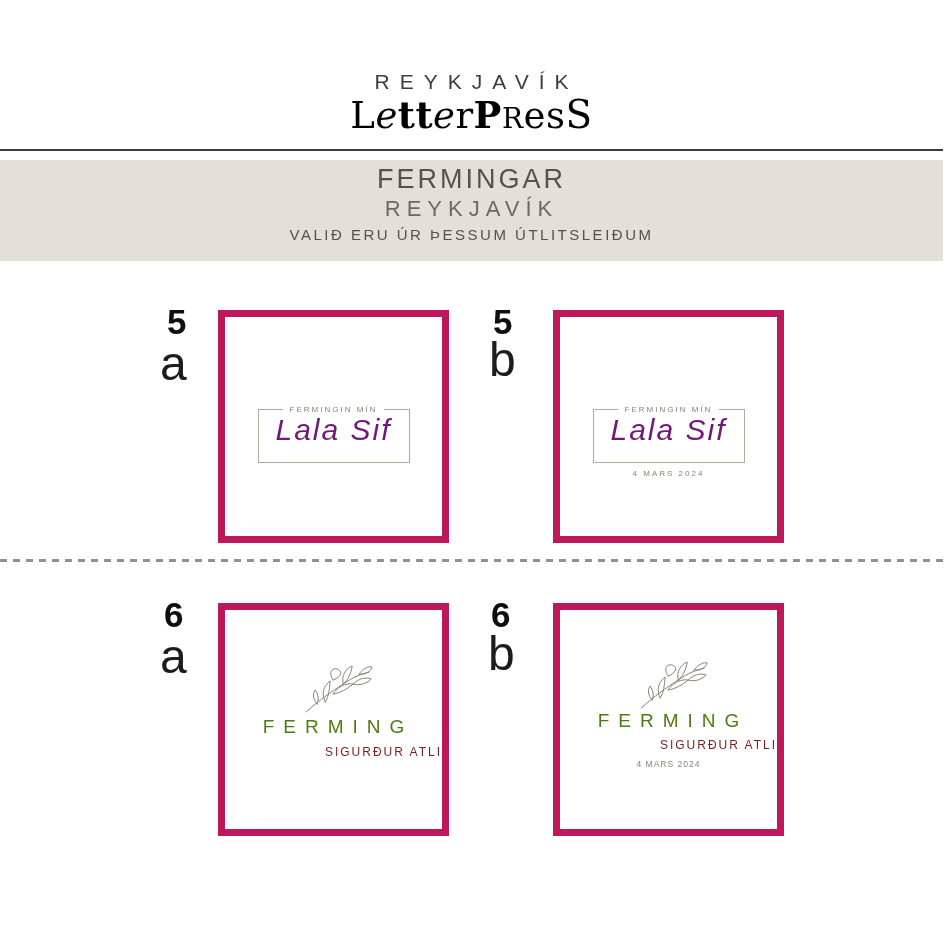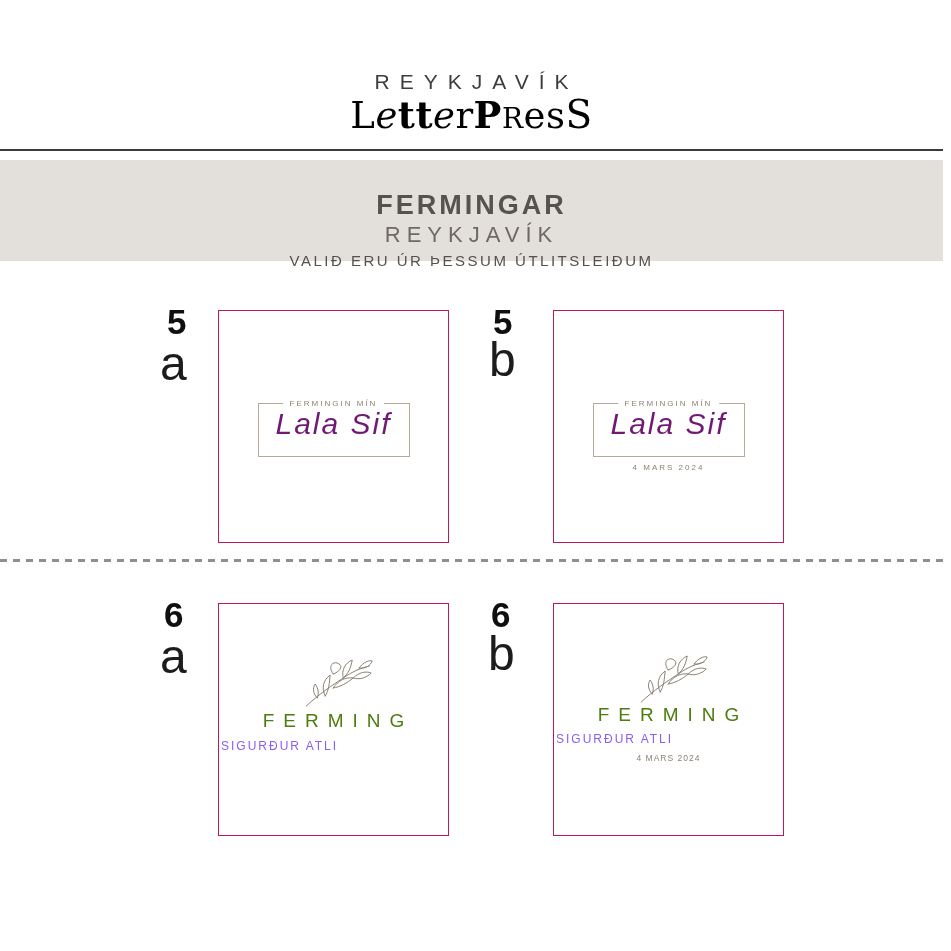--- a/index.html
+++ b/index.html
@@ -23,32 +23,32 @@
   .logo-line2 .bd { font-weight:700; }
   .logo-line2 .sc { font-size:28px; }
   .logo-line2 .big { font-size:39px; }
 
   
   .rule { position:absolute; top:149px; left:0; width:100%; height:2px; background:#3b3b3b; }
   .band {
     position:absolute; top:160px; left:0; width:100%; height:101px;
     background:#e3dfda; text-align:center;
   }
-  .band-title { margin-top:30px; font-size:27px; font-weight:700; letter-spacing:3px; color:#56524c; }
+  .band-title { margin-top:4px; font-size:27px; font-weight:400; letter-spacing:3px; color:#56524c; }
   .band-sub   { font-size:22px; font-weight:400; letter-spacing:6px; color:#6e6962; margin-top:1px; }
   .band-note  { font-size:15px; font-weight:400; letter-spacing:2.5px; color:#55514b; margin-top:4px; }
 
   
   .num-label    { position:absolute; font-size:35px; font-weight:700; color:#0f0f0f; }
   .letter-label { position:absolute; font-size:48px; font-weight:300; color:#1c1c1c; }
 
   
   .card {
     position:absolute; width:231px; height:233px; background:#ffffff;
-    border:1px solid #be185d;
+    border:7px solid #be185d;
   }
   #card-5a { left:218px; top:310px; }
   #card-5b { left:553px; top:310px; }
   #card-6a { left:218px; top:603px; }
   #card-6b { left:553px; top:603px; }
 
   
   .frame-wrap {
     position:absolute; left:50%; top:92px; transform:translateX(-50%);
     width:152px; height:54px; border:1px solid #b5a99b;
@@ -69,22 +69,22 @@
   }
 
   
   .sprig { position:absolute; left:50%; top:54px; transform:translateX(-44%); }
   .bot-title {
     position:absolute; left:0; width:100%; text-align:center;
     font-size:19px; font-weight:400; letter-spacing:9px; text-indent:9px;
     color:#4d7c0f;
   }
   .bot-name {
-    position:absolute; left:0; width:100%; text-align:left;
-    font-size:12px; letter-spacing:2px; text-indent:2px; color:#8b5cf6;
+    position:absolute; left:0; width:100%; text-align:right;
+    font-size:12px; letter-spacing:2px; text-indent:2px; color:#7f1d1d;
   }
   .bot-date {
     position:absolute; left:0; width:100%; text-align:center;
     font-size:8.5px; letter-spacing:1px; color:#8d8173;
   }
   #card-6a .bot-title { top:106px; }
   #card-6a .bot-name  { top:135px; }
   #card-6b .sprig     { top:50px; }
   #card-6b .bot-title { top:100px; }
   #card-6b .bot-name  { top:128px; }

